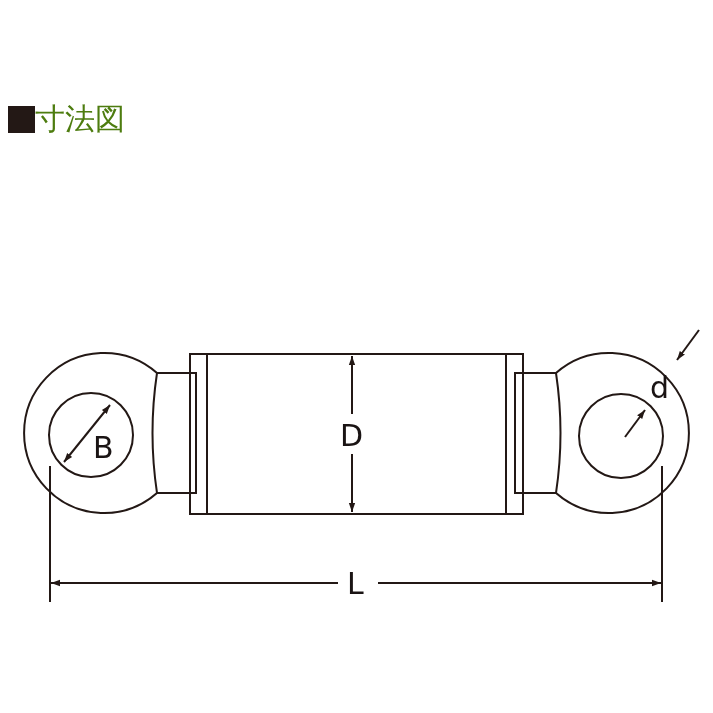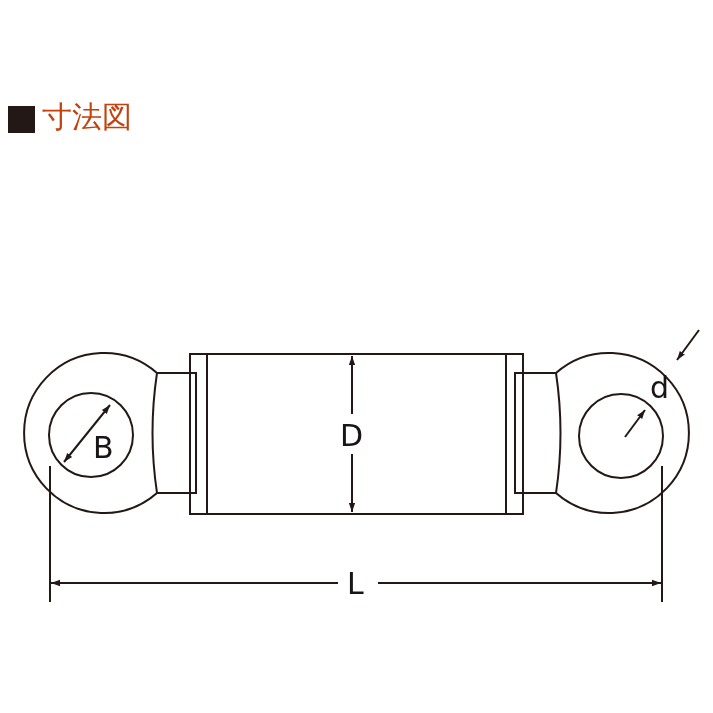--- a/index.html
+++ b/index.html
@@ -1,20 +1,20 @@
 <!DOCTYPE html>
 <html><head>
   <meta charset="utf-8">
   <style>
     html, body { margin: 0; padding: 0; background: #ffffff; }
     body { width: 713px; height: 713px; position: relative; overflow: hidden; }
     .title {
       position: absolute; left: 8px; top: 104px;
-      display: flex; align-items: center; gap: 7px;
-      font-family: Liberation Mono, monospace; font-size: 30px; color: #c2410c;
+      display: flex; align-items: center; gap: 0;
+      font-family: Liberation Sans, sans-serif; font-size: 30px; color: #4d7c0f;
       line-height: 1;
     }
     .title .square { width: 27px; height: 27px; background: #231815; display: inline-block; }
     svg.drawing { position: absolute; left: 0; top: 0; }
     .lbl { font-family: "DejaVu Sans", sans-serif; font-size: 30px; fill: #1a1414; }
   </style>
 </head>
 <body>
 
 <div class="title">

